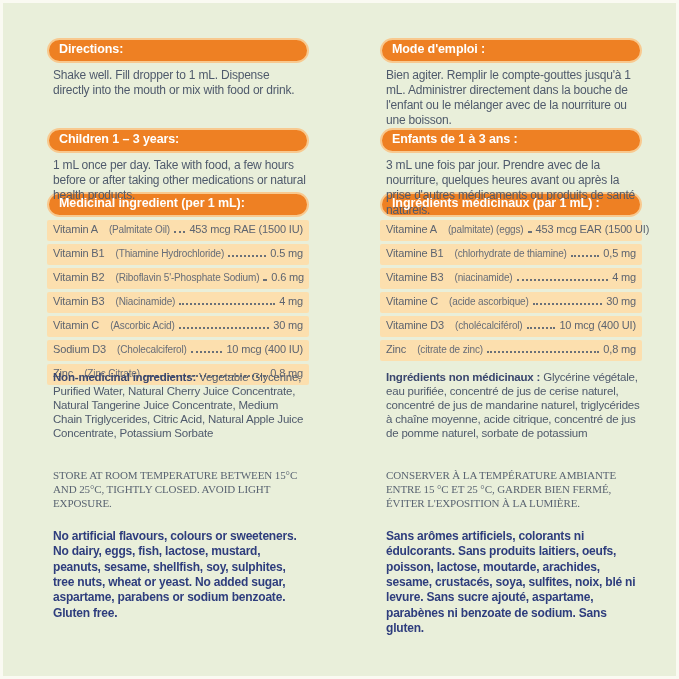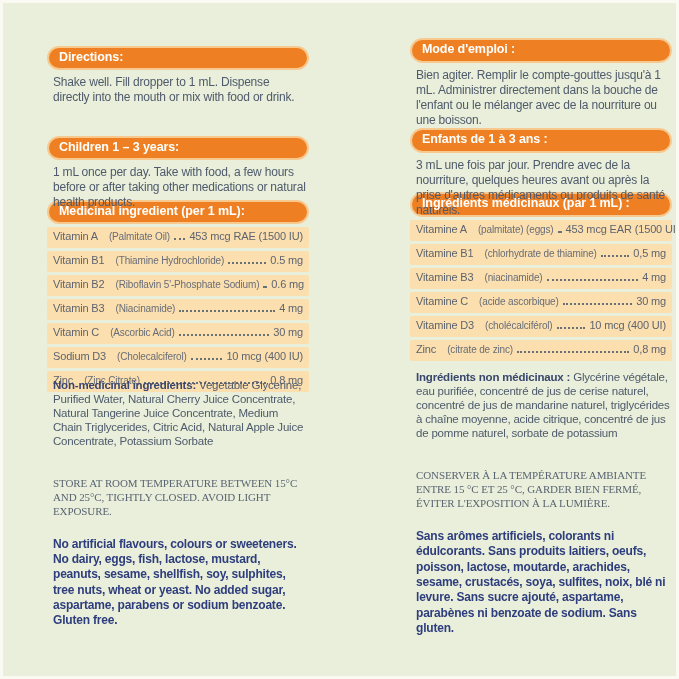--- a/index.html
+++ b/index.html
@@ -6,21 +6,21 @@
   .page{
     width:679px;height:679px;box-sizing:border-box;
     background:#e9efda;
     border:3px solid #fafaf2;
     outline:1px solid #e2e2da;
     font-family:"Liberation Sans","DejaVu Sans",sans-serif;
     color:#4f5a6c;
     padding:35px 40px 0 44px;
     overflow:hidden;
   }
-  .cols{display:flex;gap:101px;align-items:center;}
+  .cols{display:flex;gap:71px;}
   .col{width:262px;flex:0 0 262px;}
   .sec{box-sizing:border-box;}
   .sec-directions{height:90px;}
   .sec-children{height:64px;}
   .sec-table{height:178px;}
   .sec-nonmed{height:99px;}
   .sec-storage{height:60px;font-family:Liberation Serif, serif;}
   .pill{
     box-sizing:border-box;
     background:#ee8023;

